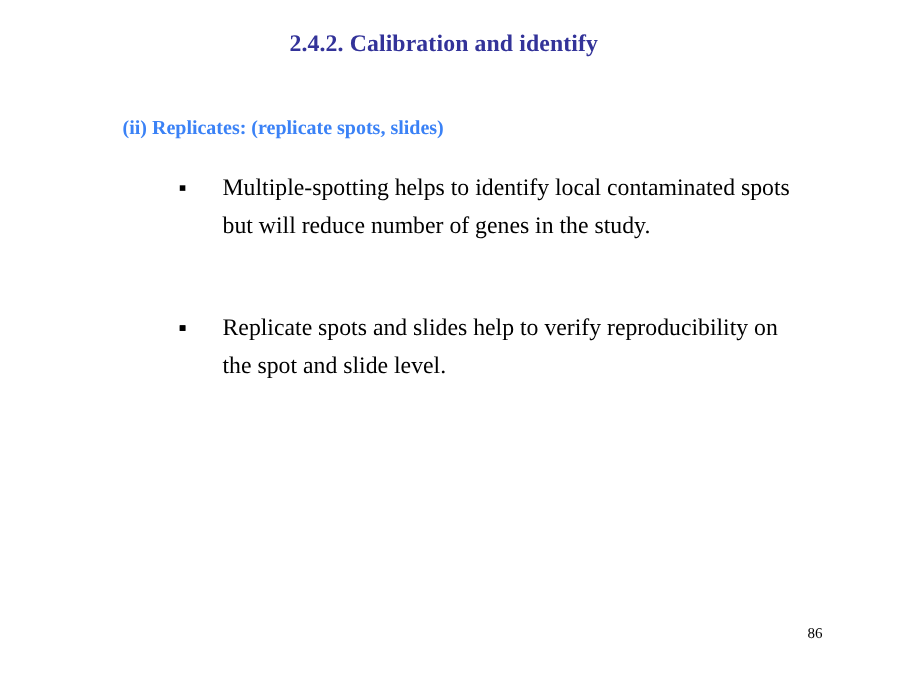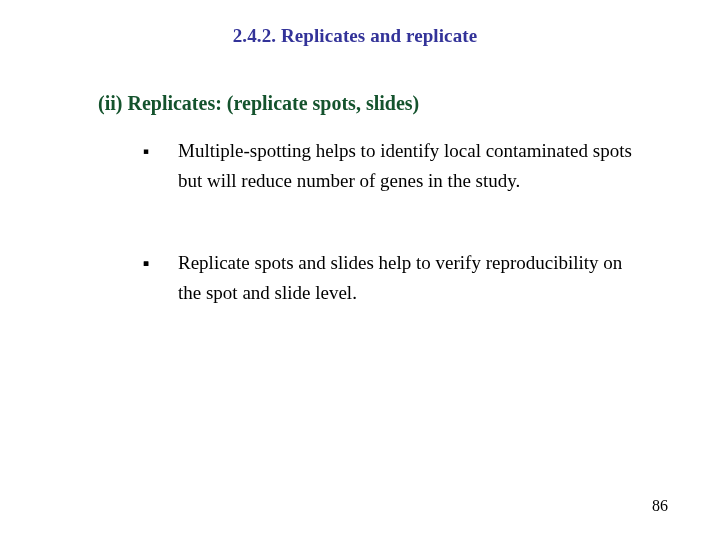--- a/index.html
+++ b/index.html
@@ -42,23 +42,23 @@
 
   
   .slide-subtitle {
     position: absolute;
     left: 98px;
     top: 90px;
     width: 560px;
     text-align: left;
     font-family: "Liberation Serif", "DejaVu Serif", serif;
     font-weight: bold;
-    font-size: 20px;
+    font-size: 16px;
     line-height: 26px;
-    color: #14532d;
+    color: #3b82f6;
     white-space: nowrap;
   }
 
   
   .bullet-list {
     position: absolute;
     left: 143px;
     top: 136px;
     width: 500px;
   }
@@ -97,35 +97,35 @@
   
   .bullet-text::after {
     content: "";
     display: inline-block;
     width: 100%;
   }
 
   
   .page-number {
     position: absolute;
-    right: 52px;
+    right: 62px;
     bottom: 26px;
     font-family: "Liberation Serif", "DejaVu Serif", serif;
-    font-size: 16px;
+    font-size: 12px;
     line-height: 16px;
     color: #000000;
     text-align: center;
   }
 </style>
 </head>
 <body>
 
 <div class="slide">
 
-  <div class="slide-title">2.4.2. Replicates and replicate</div>
+  <div class="slide-title">2.4.2. Calibration and identify</div>
 
   <div class="slide-subtitle">(ii) Replicates: (replicate spots, slides)</div>
 
   <div class="bullet-list">
 
     <div class="bullet-item">
       <span class="bullet-marker">▪</span>
       <span class="bullet-text">Multiple-spotting helps to identify local contaminated spots but will reduce number of genes in the study.</span>
     </div>
 

